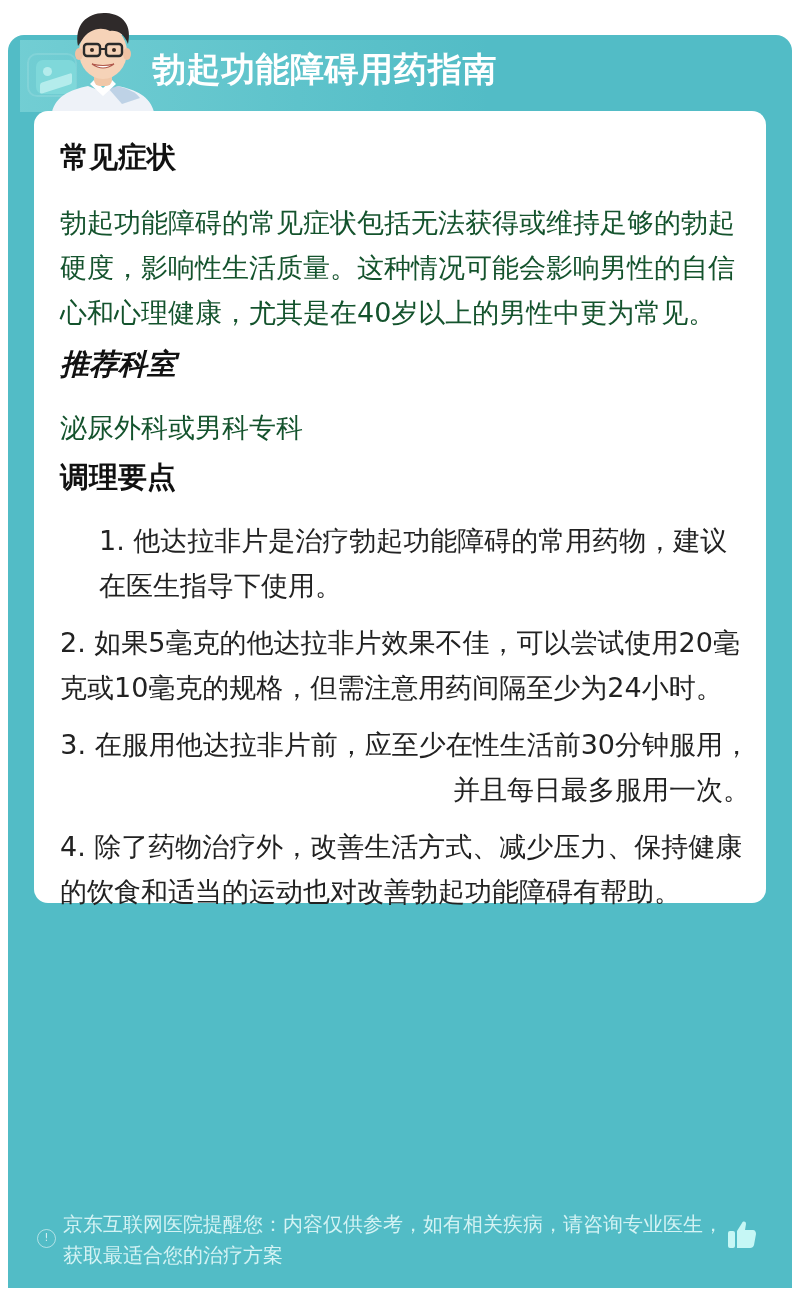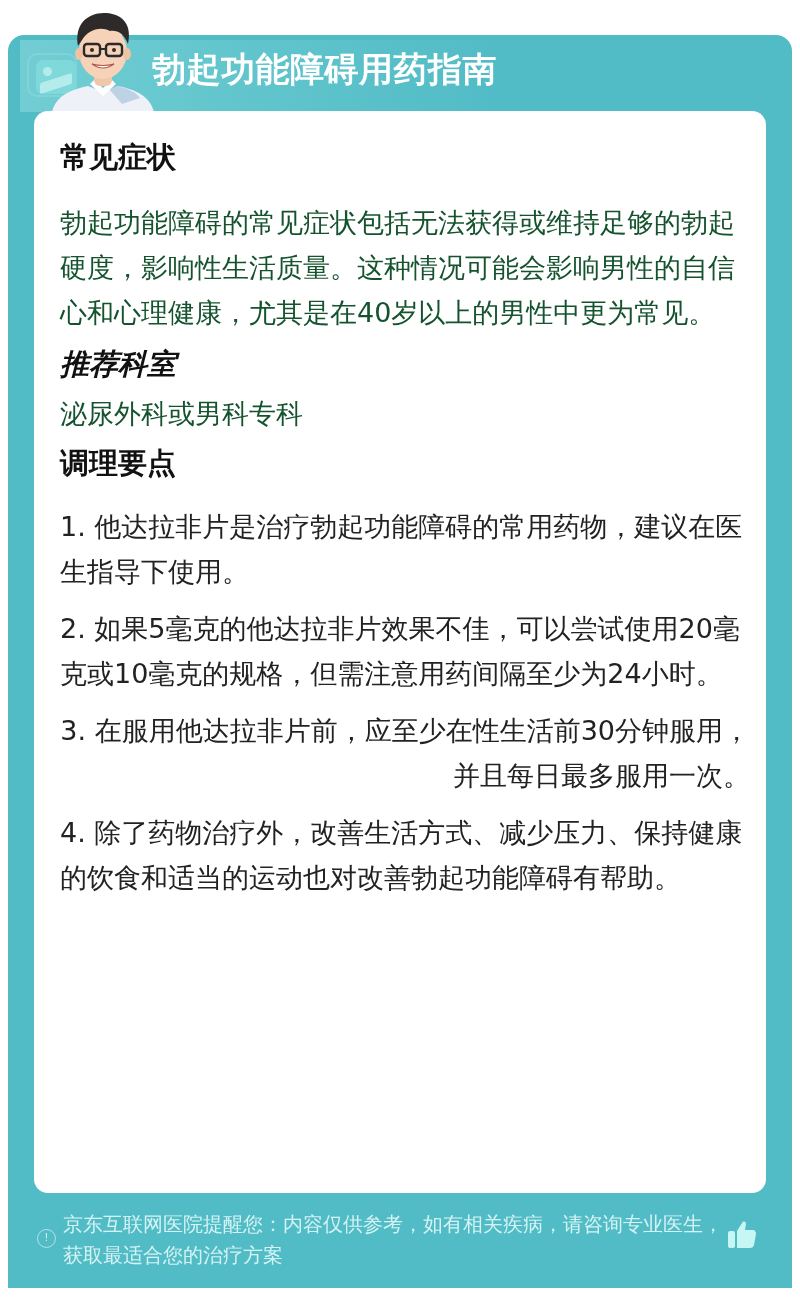--- a/index.html
+++ b/index.html
@@ -26,21 +26,21 @@
   .photo-icon .hill { position: absolute; left: 4px; bottom: 5px; width: 32px; height: 11px; background: #b4ecec; transform: skewY(-18deg); border-radius: 2px; }
 
   .avatar { position: absolute; left: 48px; top: 6px; width: 110px; height: 106px; }
 
   .title {
     position: absolute; left: 152px; top: 49px; font-size: 34px; font-weight: bold;
     color: #ffffff; letter-spacing: 0.5px; line-height: 40px; white-space: nowrap;
   }
 
   .card {
-    position: absolute; left: 34px; top: 111px; width: 732px; height: 1082px;
+    position: absolute; left: 34px; top: 111px; width: 732px; height: 792px;
     background: #ffffff; border-radius: 14px;
   }
   .content { position: absolute; left: 26px; top: 26px; width: 690px; color: #222222; }
   .section-title {
     font-size: 29px; font-weight: bold; color: #111111; line-height: 40px;
   }
   .para { font-size: 27px; line-height: 45px; color: #14532d; }
   .item { font-size: 27px; line-height: 45px; color: #222222; }
   .info-icon {
     position: absolute; left: 37px; top: 1229px; width: 19px; height: 19px;
@@ -88,24 +88,24 @@
 </svg>
 
 <div class="title">勃起功能障碍用药指南</div>
 
 <div class="card">
   <div class="content">
     <div class="section-title" style="margin-top:0;">常见症状</div>
     <div class="para" style="margin-top:23px;">勃起功能障碍的常见症状包括无法获得或维持足够的勃起硬度，影响性生活质量。这种情况可能会影响男性的自信心和心理健康，尤其是在40岁以上的男性中更为常见。</div>
 
     <div class="section-title" style="margin-top:9px;font-style:italic;">推荐科室</div>
-    <div class="para" style="margin-top:7px;">泌尿外科或男科专科</div>
+    <div class="para" style="margin-top:21px;">泌尿外科或男科专科</div>
 
     <div class="section-title" style="margin-top:7px;">调理要点</div>
-    <div class="item" style="margin-top:21px;">1. 他达拉非片是治疗勃起功能障碍的常用药物，建议在医生指导下使用。</div>
+    <div class="item" style="margin-top:21px;margin-left:39px;">1. 他达拉非片是治疗勃起功能障碍的常用药物，建议在医生指导下使用。</div>
     <div class="item" style="margin-top:12px;">2. 如果5毫克的他达拉非片效果不佳，可以尝试使用20毫克或10毫克的规格，但需注意用药间隔至少为24小时。</div>
     <div class="item" style="margin-top:12px;text-align:right;">3. 在服用他达拉非片前，应至少在性生活前30分钟服用，并且每日最多服用一次。</div>
     <div class="item" style="margin-top:12px;">4. 除了药物治疗外，改善生活方式、减少压力、保持健康的饮食和适当的运动也对改善勃起功能障碍有帮助。</div>
   </div>
 </div>
 
 <div class="info-icon">!</div>
 <div class="footer-text">京东互联网医院提醒您：内容仅供参考，如有相关疾病，请咨询专业医生，获取最适合您的治疗方案</div>
 
 <svg class="thumb-icon" viewBox="0 0 32 32">

